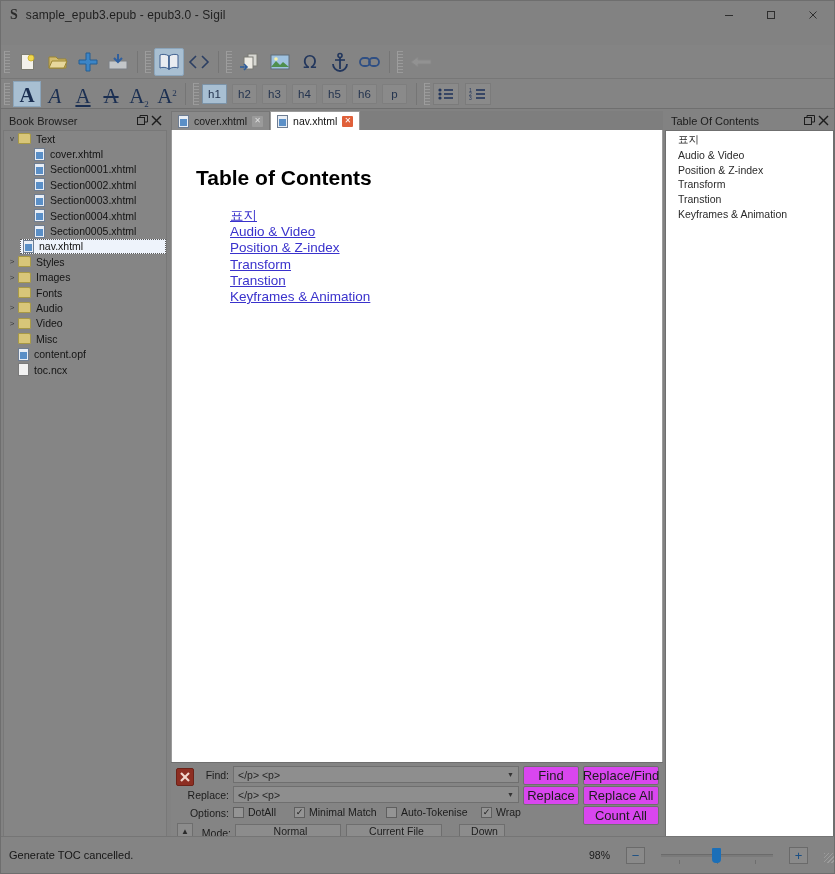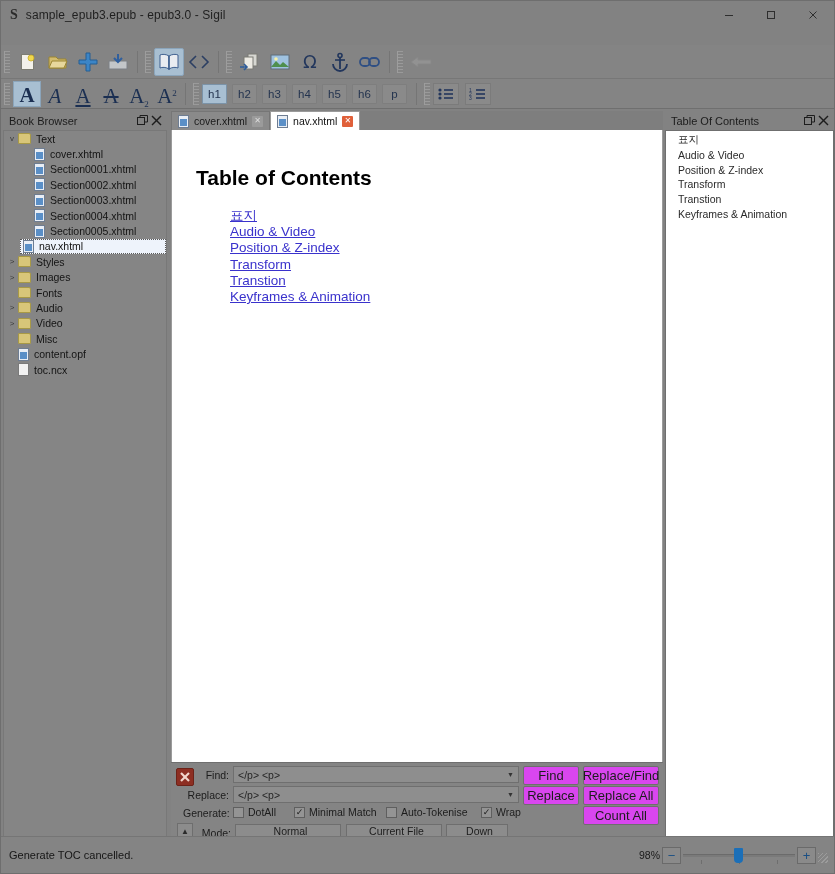--- a/index.html
+++ b/index.html
@@ -231,21 +231,21 @@
     font-size: 8px; color: #2b2b2b;
   }
 
   
   #statusbar {
     position: absolute; left: 0; bottom: 0; width: 833px; height: 37px;
     background: #848484; border-top: 1px solid #757575;
     display: flex; align-items: center;
   }
   #status-msg { margin-left: 8px; font-size: 11px; color: #161616; }
-  #zoom-area { margin-left: auto; display: flex; align-items: center; gap: 2px; padding-right: 6px; }
+  #zoom-area { margin-left: auto; display: flex; align-items: center; gap: 16px; }
   #zoom-pct { font-size: 10.5px; color: #1a1a1a; }
   .zoom-sq {
     width: 19px; height: 17px; background: #8a8a8a; border: 1px solid #6a6a6a;
     display: flex; align-items: center; justify-content: center; color: #1a4f84;
     font-size: 13px; line-height: 1;
   }
   #zoom-slider { position: relative; width: 112px; height: 17px; }
   #zoom-track {
     position: absolute; left: 0; top: 7px; width: 112px; height: 3px;
     background: #7a7a7a; border-top: 1px solid #6b6b6b;
@@ -573,21 +573,21 @@
       <div class="fr-btn" style="left:412px; top:3px; width:76px;">Replace/Find</div>
 
       <span class="fr-label" style="left:10px; top:26px; width:48px;">Replace:</span>
       <div class="fr-combo" style="left:62px; top:23px; width:286px;">
         <span>&lt;/p&gt; &lt;p&gt;</span>
         <span class="arrow">▼</span>
       </div>
       <div class="fr-btn" style="left:352px; top:23px; width:56px;">Replace</div>
       <div class="fr-btn" style="left:412px; top:23px; width:76px;">Replace All</div>
 
-      <span class="fr-label" style="left:12px; top:44px; width:46px;">Generate:</span>
+      <span class="fr-label" style="left:12px; top:44px; width:46px;">Options:</span>
       <div class="fr-check" style="left:62px; top:43px;">
         <span class="cbox"></span>
         <span>DotAll</span>
       </div>
       <div class="fr-check" style="left:123px; top:43px;">
         <span class="cbox">✓</span>
         <span>Minimal Match</span>
       </div>
       <div class="fr-check" style="left:215px; top:43px;">
         <span class="cbox"></span>
@@ -602,21 +602,21 @@
       <div id="fr-collapse">▲</div>
       <span class="fr-label" style="left:18px; top:64px; width:42px;">Mode:</span>
       <div class="fr-select" style="left:64px; top:61px; width:106px;">
         <span>Normal</span>
         <span class="arrow">▼</span>
       </div>
       <div class="fr-select" style="left:175px; top:61px; width:96px;">
         <span>Current File</span>
         <span class="arrow">▼</span>
       </div>
-      <div class="fr-select" style="left:275px; top:61px; width:62px;">
+      <div class="fr-select" style="left:288px; top:61px; width:46px;">
         <span>Down</span>
         <span class="arrow">▼</span>
       </div>
     </div>
   </div>
 
   <div id="toc-panel">
     <div class="panel-title">
       <span>Table Of Contents</span>
       <span class="spacer"></span>

